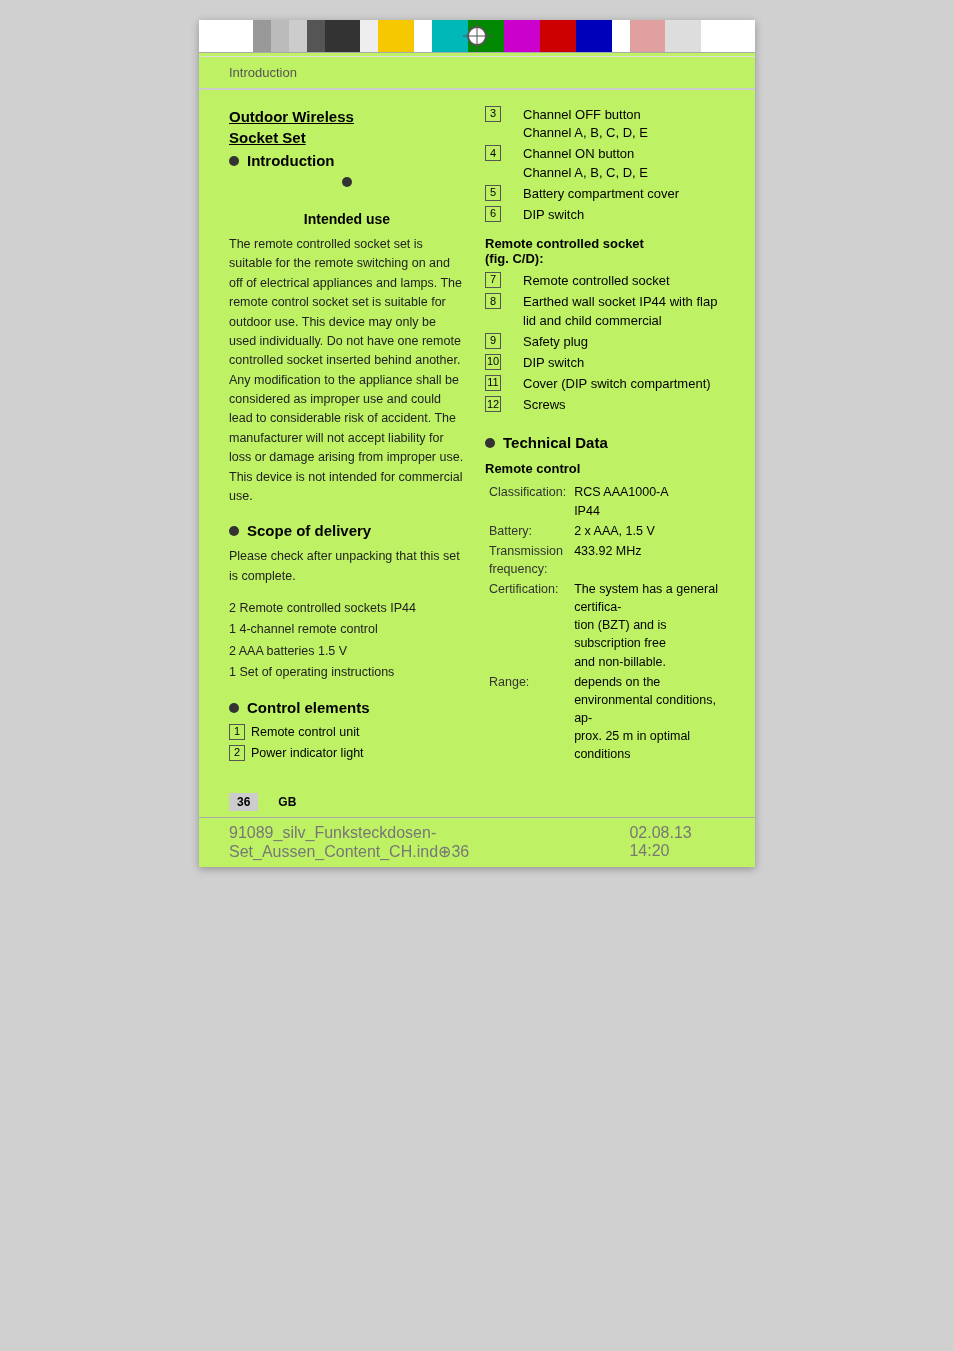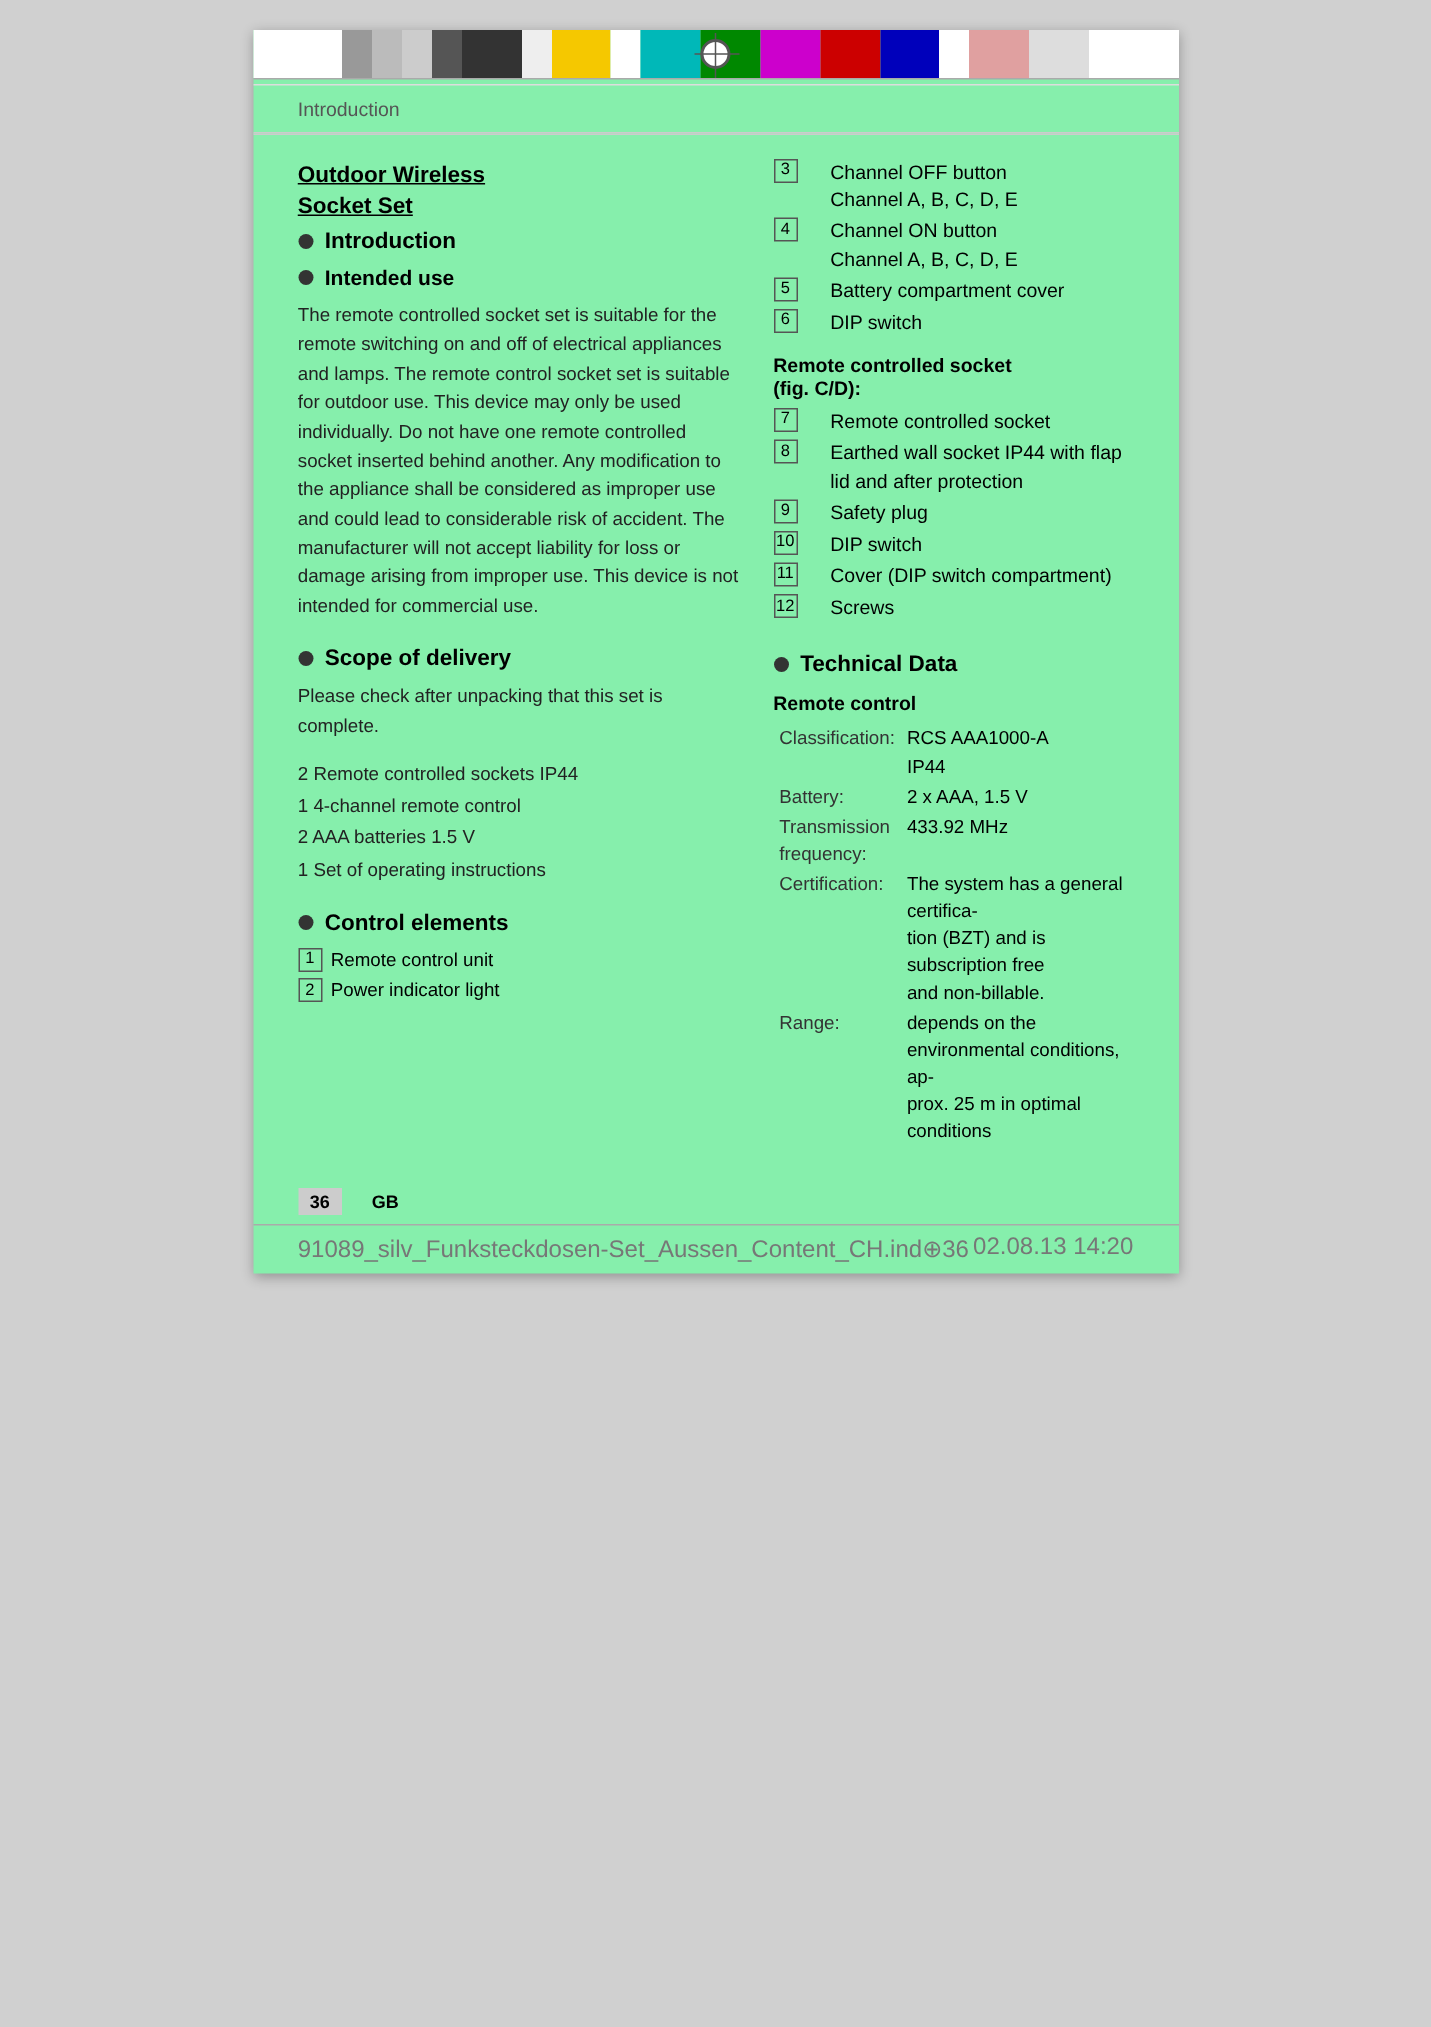--- a/index.html
+++ b/index.html
@@ -7,22 +7,22 @@
       background: #d0d0d0;
       font-family: Arial, Helvetica, sans-serif;
       font-size: 14px;
       display: flex;
       justify-content: center;
       align-items: flex-start;
       min-height: 1351px;
       padding: 20px;
     }
     .page {
-      width: 617px;
-      background: #86efac;
+      width: 556px;
+      background: #bef264;
       position: relative;
       padding: 0;
       box-shadow: 0 2px 8px rgba(0,0,0,0.3);
     }
     
     .top-bar {
       display: flex;
       height: 32px;
       width: 100%;
     }
@@ -106,21 +106,22 @@
       border-radius: 50%;
       background: #333;
       flex-shrink: 0;
     }
     .sub-heading {
       font-size: 14px;
       font-weight: bold;
       margin-bottom: 8px;
       display: flex;
       align-items: center;
-      gap: 8px;
+      gap: 24px;
+      flex-direction: column;
     }
     .body-text {
       font-size: 12.5px;
       line-height: 1.55;
       color: #222;
       margin-bottom: 12px;
     }
     .delivery-list {
       font-size: 12.5px;
       line-height: 1.7;
@@ -328,21 +329,21 @@
       <div class="right-section-title">Remote controlled socket<br>(fig. C/D):</div>
 
       <div class="right-numbered-item">
         <div class="num-box">7</div>
         <div class="right-item-text">Remote controlled socket</div>
       </div>
       <div class="right-numbered-item">
         <div class="num-box">8</div>
         <div>
           <div class="right-item-text">Earthed wall socket IP44 with flap</div>
-          <div class="right-item-text">lid and after protection</div>
+          <div class="right-item-text">lid and child commercial</div>
         </div>
       </div>
       <div class="right-numbered-item">
         <div class="num-box">9</div>
         <div class="right-item-text">Safety plug</div>
       </div>
       <div class="right-numbered-item">
         <div class="num-box">10</div>
         <div class="right-item-text">DIP switch</div>
       </div>

